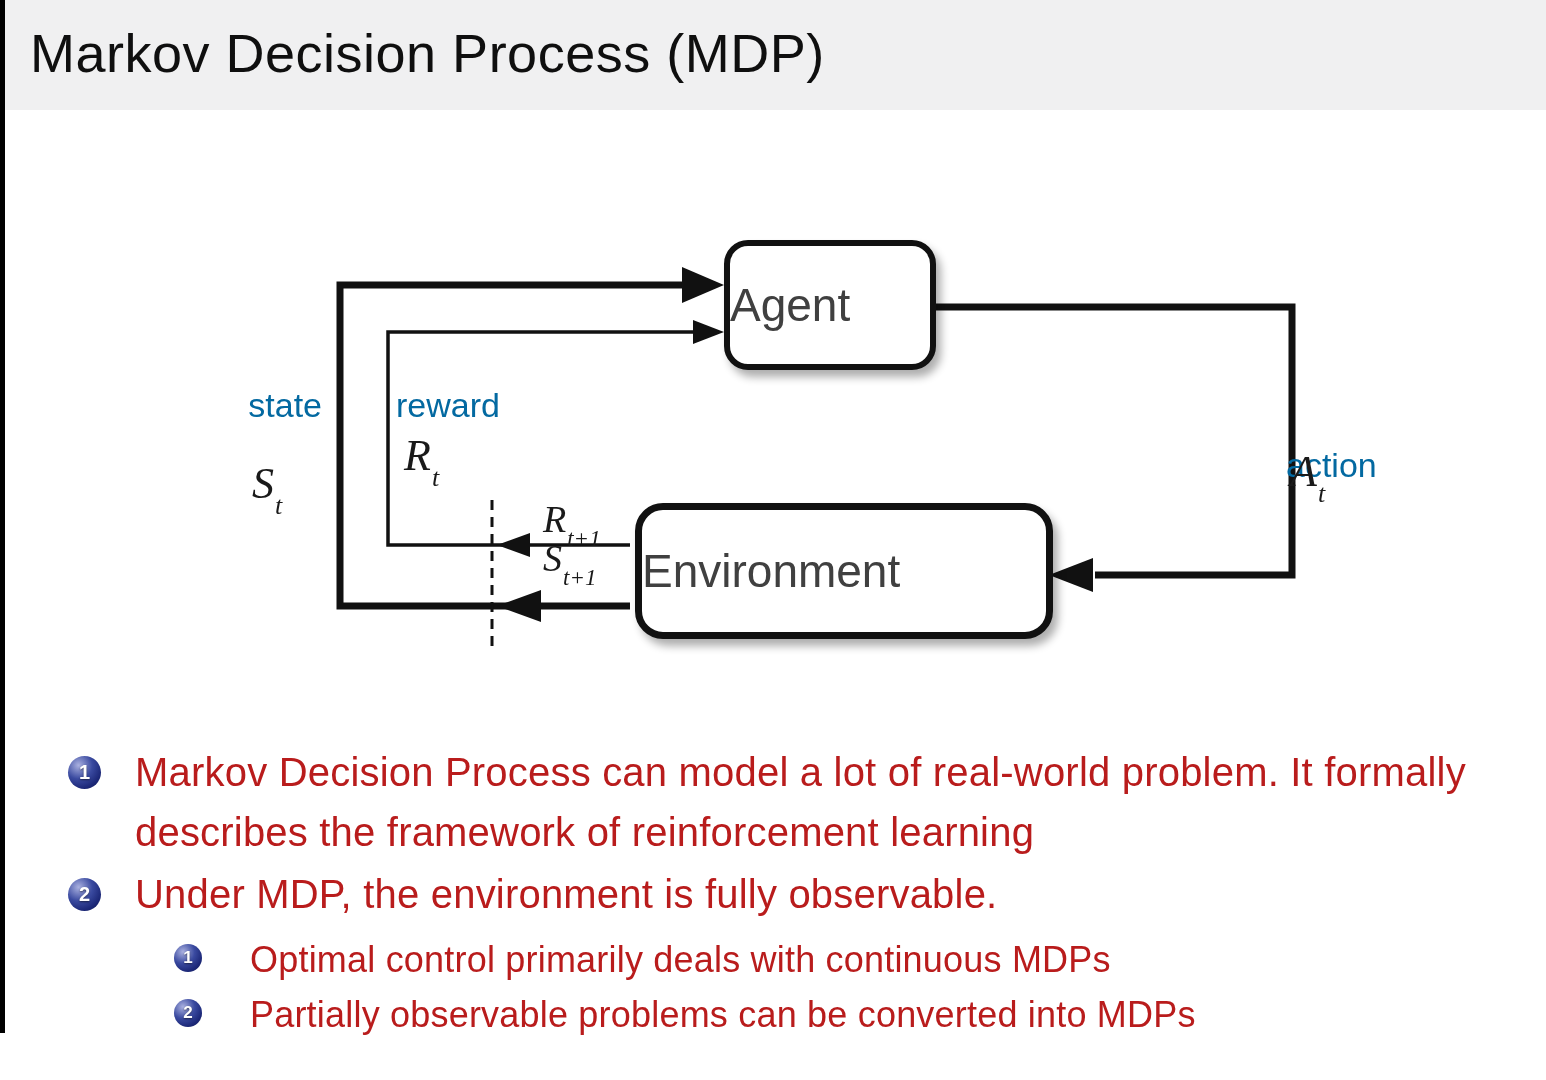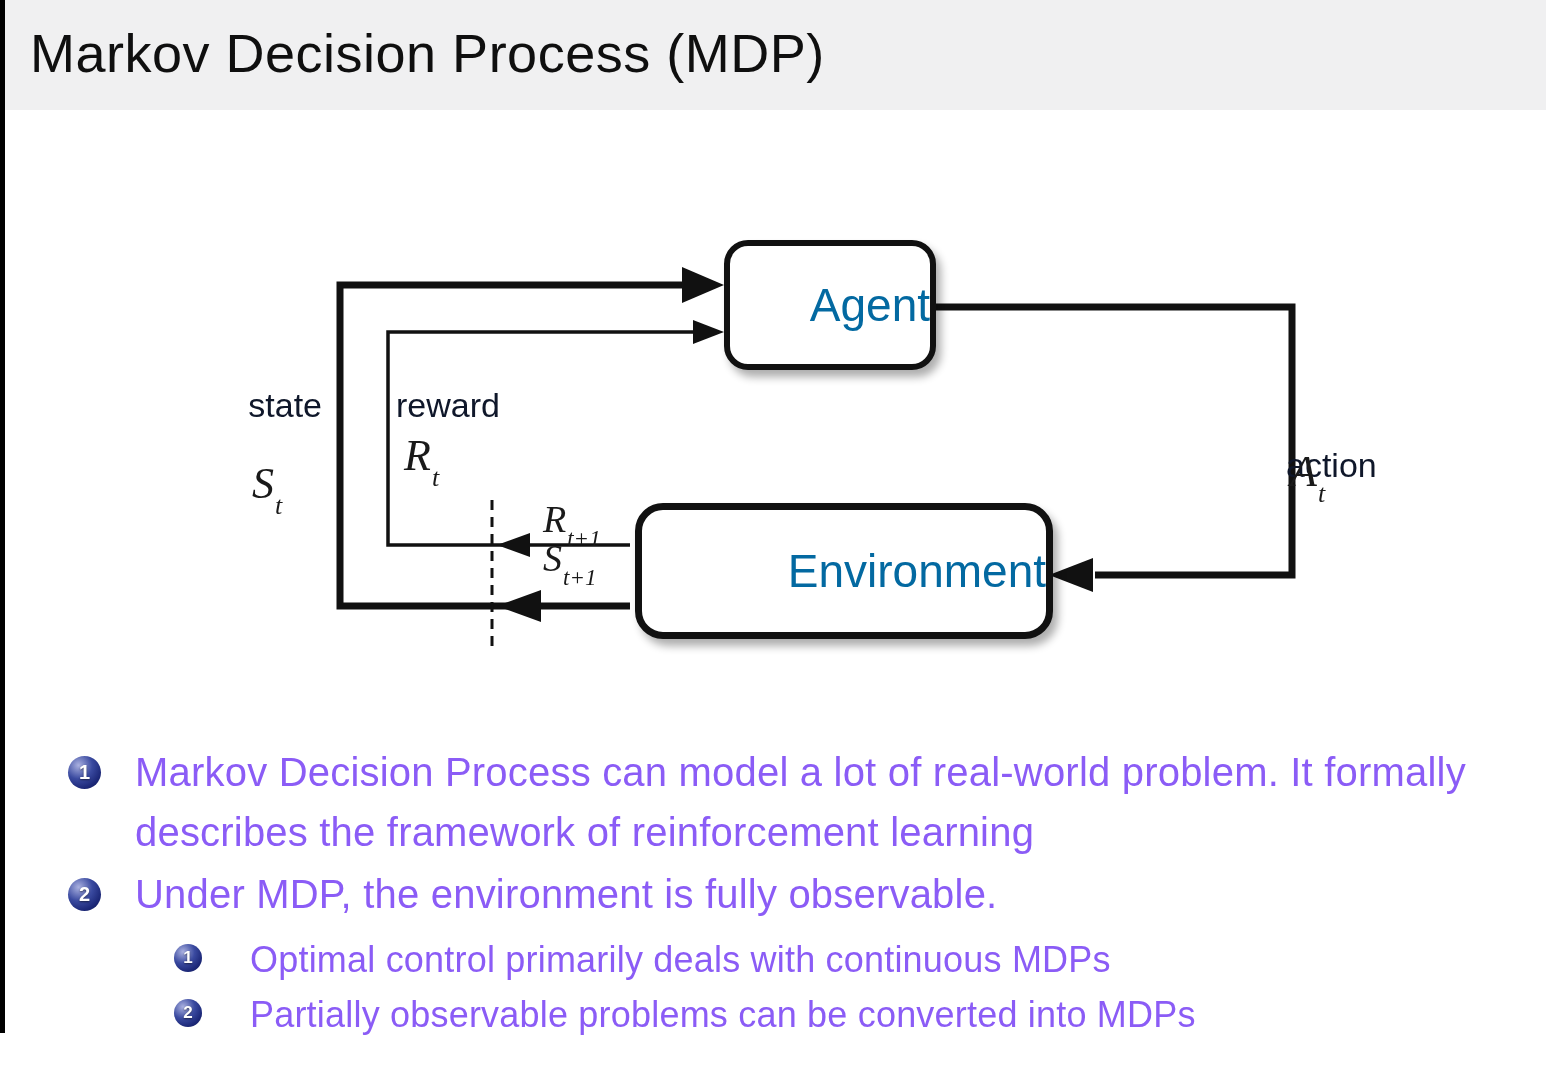--- a/index.html
+++ b/index.html
@@ -12,38 +12,38 @@
 
   .edge-strip{position:absolute;left:0;top:0;width:5px;height:1033px;background:var(--strip);z-index:30;}
 
   .header{position:absolute;left:0;top:0;width:1546px;height:110px;background:var(--header-bg);z-index:2;padding-left:7px;}
   .title{position:absolute;left:30px;top:22px;font-size:54px;letter-spacing:.5px;color:#0f0f0f;}
 
   
   .diagram{position:absolute;left:0;top:110px;width:1546px;height:600px;z-index:3;}
   .dsvg{position:absolute;left:0;top:-110px;width:1546px;height:1080px;pointer-events:none;}
   .node{position:absolute;background:#fff;border:6px solid var(--line);border-radius:24px;
-        display:flex;align-items:center;justify-content:flex-end;font-size:46px;color:#0369a1;
+        display:flex;align-items:center;justify-content:flex-start;font-size:46px;color:#404040;
         box-shadow:5px 7px 9px rgba(0,0,0,.32);z-index:5;}
   .node.agent{left:724px;top:130px;width:212px;height:130px;}
   .node.env{left:623px;top:393px;width:418px;height:136px;border-width:7px;border-radius:28px;margin-left:12px;}
 
-  .dlabel{position:absolute;font-size:34px;color:#0f172a;z-index:6;}
+  .dlabel{position:absolute;font-size:34px;color:#0369a1;z-index:6;}
   .msym{position:absolute;font-family:"Liberation Serif",serif;font-style:italic;font-size:44px;color:#1a1a1a;z-index:6;}
   .msym sub{font-size:26px;font-style:italic;line-height:0;position:relative;top:6px;left:1px;}
   .msym.small{font-size:38px;}
   .msym.small sub{font-size:23px;top:5px;}
 
   
   .ball{position:absolute;border-radius:50%;color:#fff;display:flex;align-items:center;justify-content:center;
         background:radial-gradient(circle at 32% 28%, var(--ball-light) 0%, var(--ball-mid) 42%, #1c2878 72%, var(--ball-dark) 100%);
         font-weight:bold;text-shadow:0 1px 2px rgba(0,0,0,.5);z-index:4;}
   .ball.l1{width:33px;height:33px;font-size:20px;}
   .ball.l2{width:28px;height:28px;font-size:17px;}
-  .btext{position:absolute;font-size:40px;line-height:60px;color:#8b5cf6;letter-spacing:.2px;z-index:4;}
+  .btext{position:absolute;font-size:40px;line-height:60px;color:#b91c1c;letter-spacing:.2px;z-index:4;}
   .btext.sub{font-size:36px;line-height:56px;margin-left:17px;}
 </style>
 </head>
 <body>
 
 <div class="edge-strip"></div>
 
 <div class="header">
   <div class="title">Markov Decision Process (MDP)</div>
 </div>

